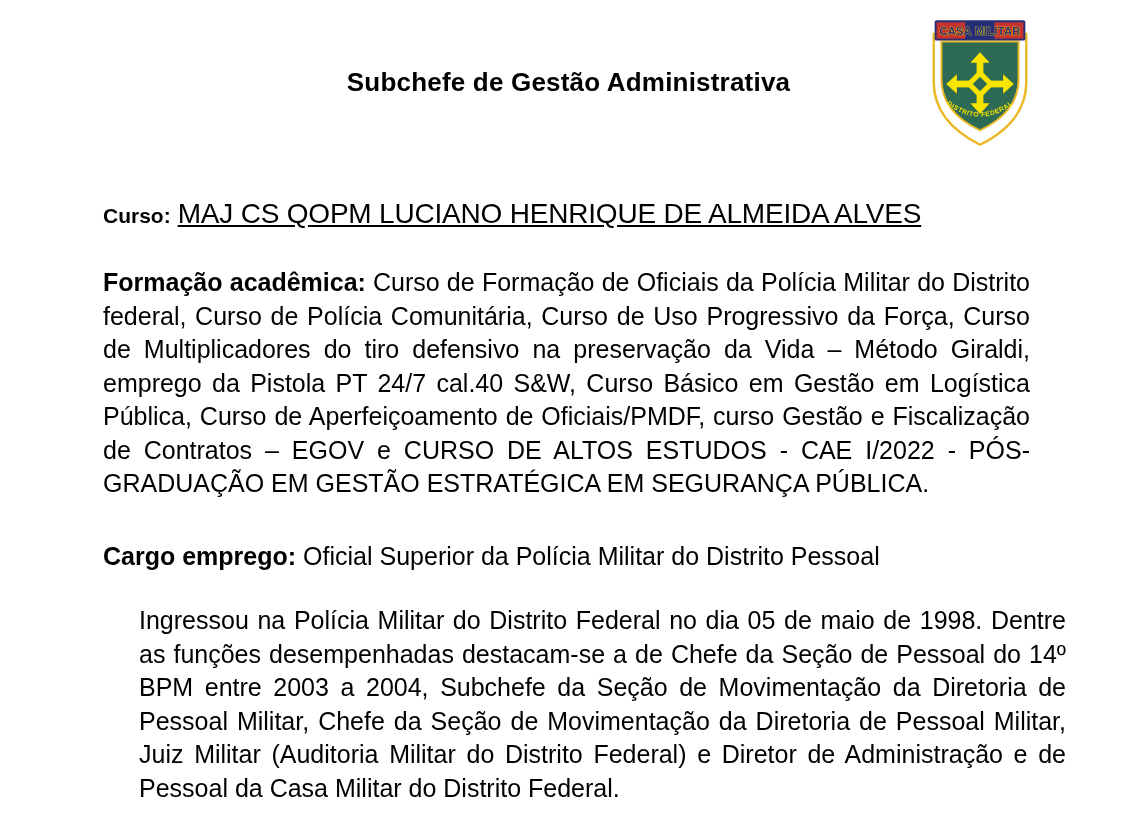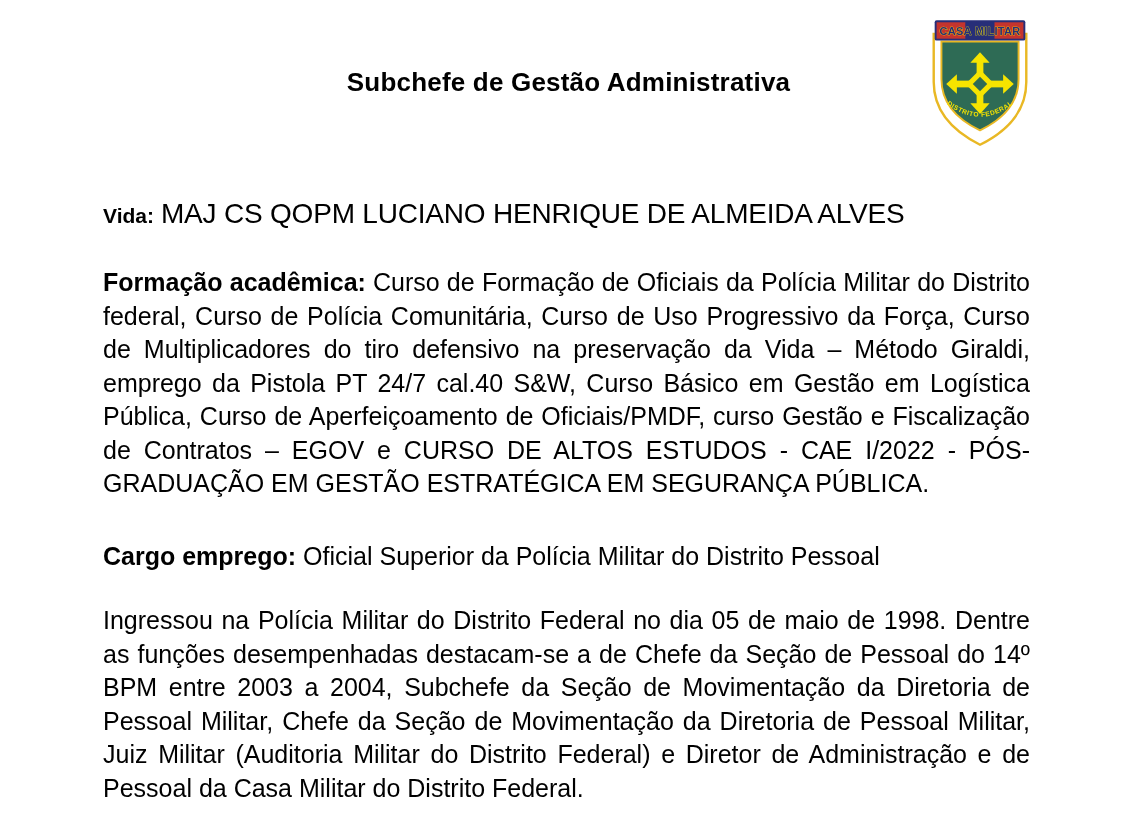--- a/index.html
+++ b/index.html
@@ -38,24 +38,24 @@
     left: 103px;
     width: 927px;
     margin: 0;
     font-size: 25px;
     line-height: 33.5px;
   }
   .textblock b { margin-right: 7px; }
   .para { text-align: justify; }
   .block-nome { top: 197px; line-height: 34px; }
   .block-nome b { font-size: 21px; }
-  .block-nome .name-value { font-size: 28px; letter-spacing: -0.2px; }
+  .block-nome .name-value { font-size: 28px; letter-spacing: -0.2px; text-decoration: underline; }
   .block-formacao { top: 246px; margin-top: 20px; }
   .block-cargo { top: 540px; }
-  .block-ingressou { top: 604px; }
+  .block-ingressou { top: 604px; margin-left: 36px; }
   .goldline { stroke: #E9B824; }
   .banner-label {
     font-family: "Liberation Sans", "DejaVu Sans", sans-serif;
     font-weight: bold;
     font-size: 12px;
     stroke: #F7E400;
     stroke-width: 0.7;
     paint-order: stroke;
     letter-spacing: 0.3px;
   }
@@ -96,21 +96,21 @@
     </text>
 
     <rect x="9" y="2" width="94" height="21" rx="2" fill="#272E78"></rect>
     <rect x="11" y="4" width="30" height="17" fill="#C4342E"></rect>
     <rect x="41" y="4" width="30" height="17" fill="#272E78"></rect>
     <rect x="71" y="4" width="30" height="17" fill="#C4342E"></rect>
     <text class="banner-label" x="56" y="17" text-anchor="middle" textLength="84" lengthAdjust="spacingAndGlyphs" fill="#272E78">CASA MILITAR</text>
   </svg>
 
   <p class="textblock block-nome">
-    <b>Vida:</b><span class="name-value">MAJ CS QOPM LUCIANO HENRIQUE DE ALMEIDA ALVES</span>
+    <b>Curso:</b><span class="name-value">MAJ CS QOPM LUCIANO HENRIQUE DE ALMEIDA ALVES</span>
   </p>
 
   <p class="textblock para block-formacao">
     <b>Formação acadêmica:</b><span>Curso de Formação de Oficiais da Polícia Militar do Distrito federal, Curso de Polícia Comunitária, Curso de Uso Progressivo da Força, Curso de Multiplicadores do tiro defensivo na preservação da Vida – Método Giraldi, emprego da Pistola PT 24/7 cal.40 S&amp;W, Curso Básico em Gestão em Logística Pública, Curso de Aperfeiçoamento de Oficiais/PMDF, curso Gestão e Fiscalização de Contratos – EGOV e CURSO DE ALTOS ESTUDOS - CAE I/2022 - PÓS-GRADUAÇÃO EM GESTÃO ESTRATÉGICA EM SEGURANÇA PÚBLICA.</span>
   </p>
 
   <p class="textblock block-cargo">
     <b>Cargo emprego:</b><span>Oficial Superior da Polícia Militar do Distrito Pessoal</span>
   </p>
 

